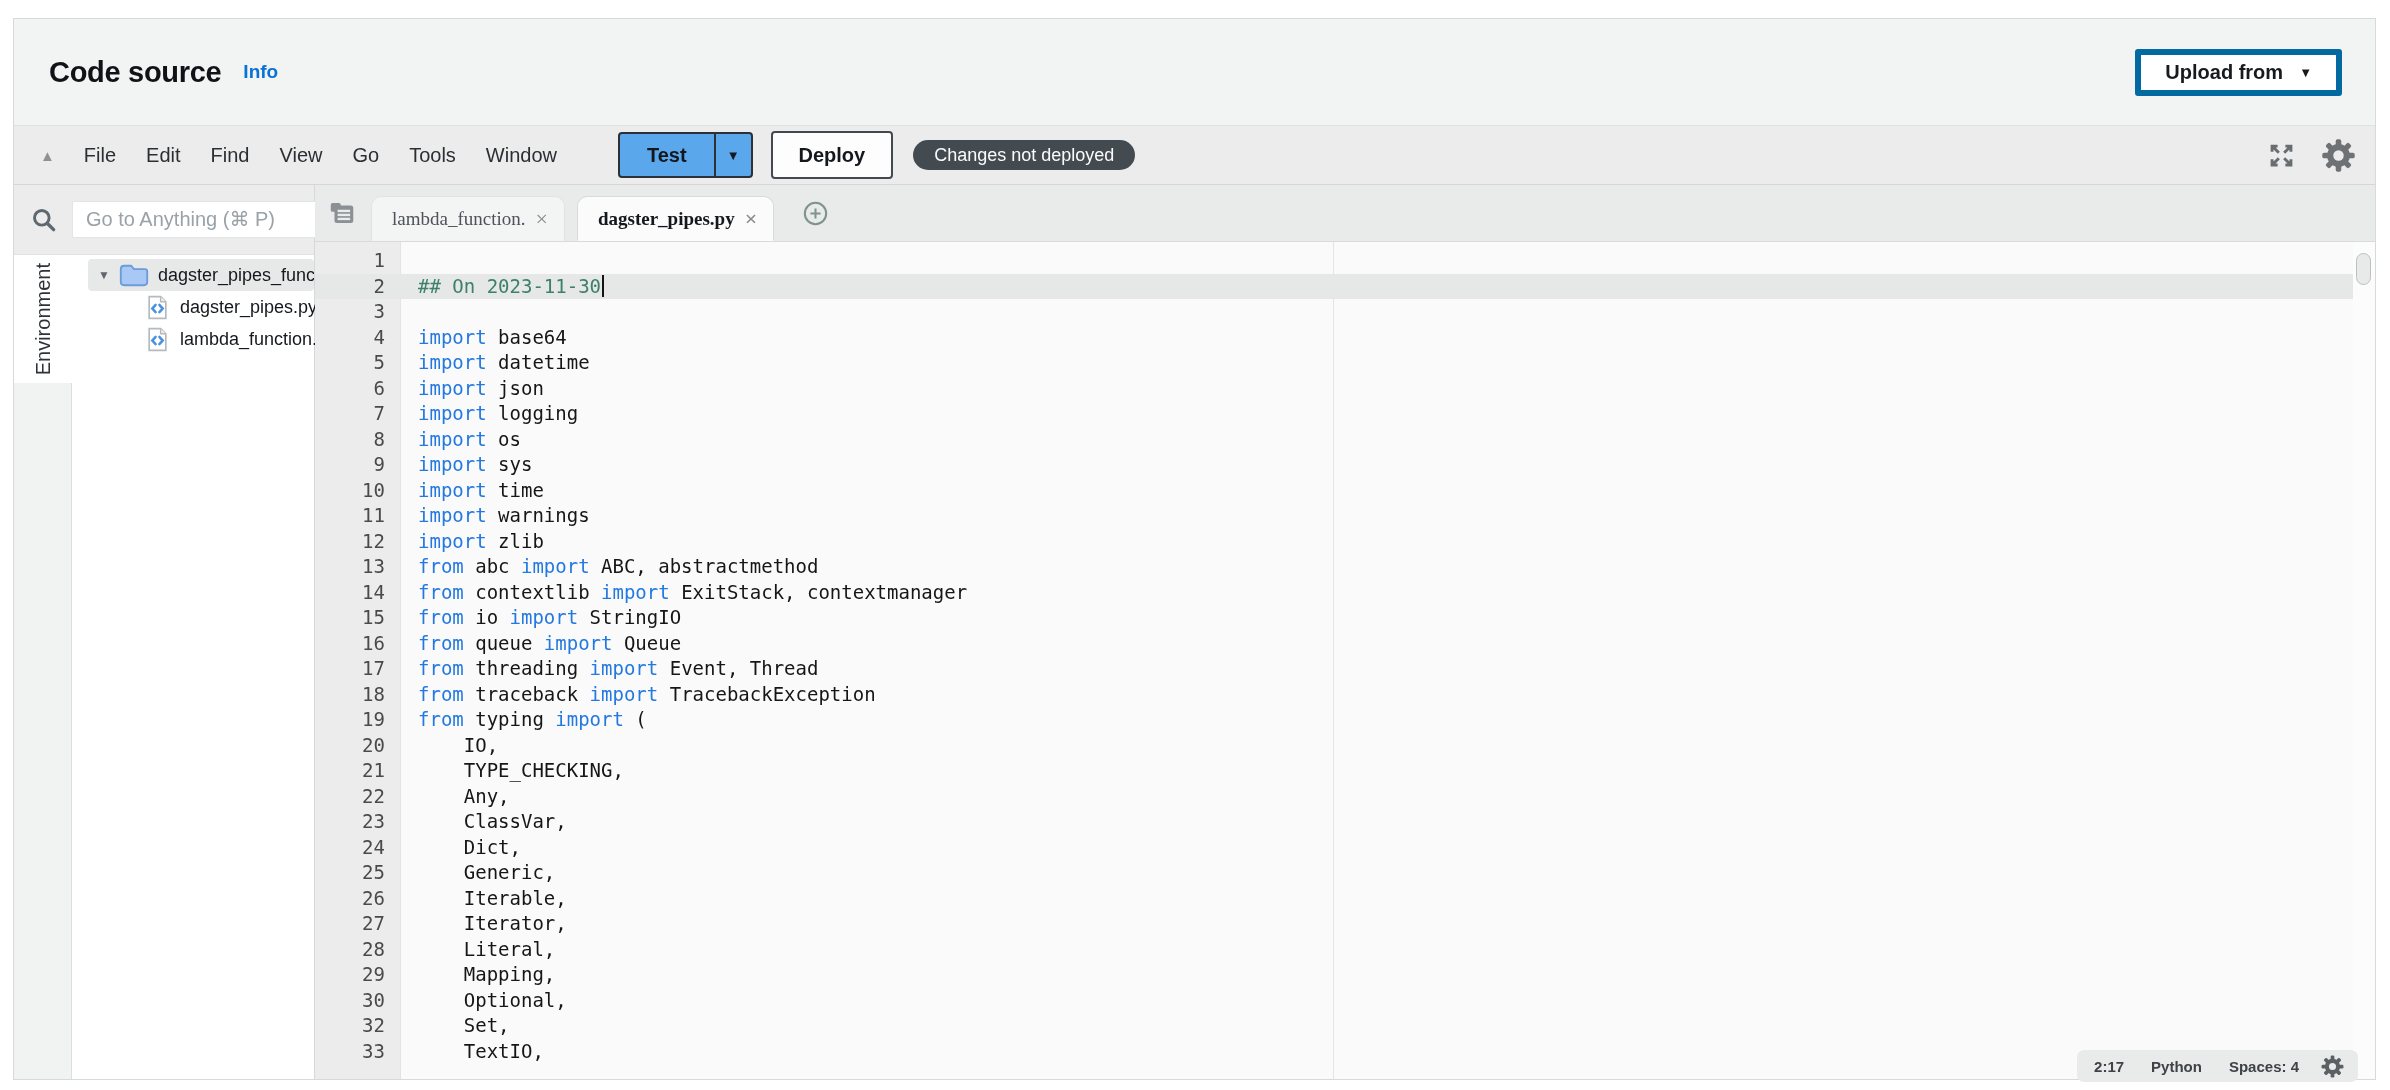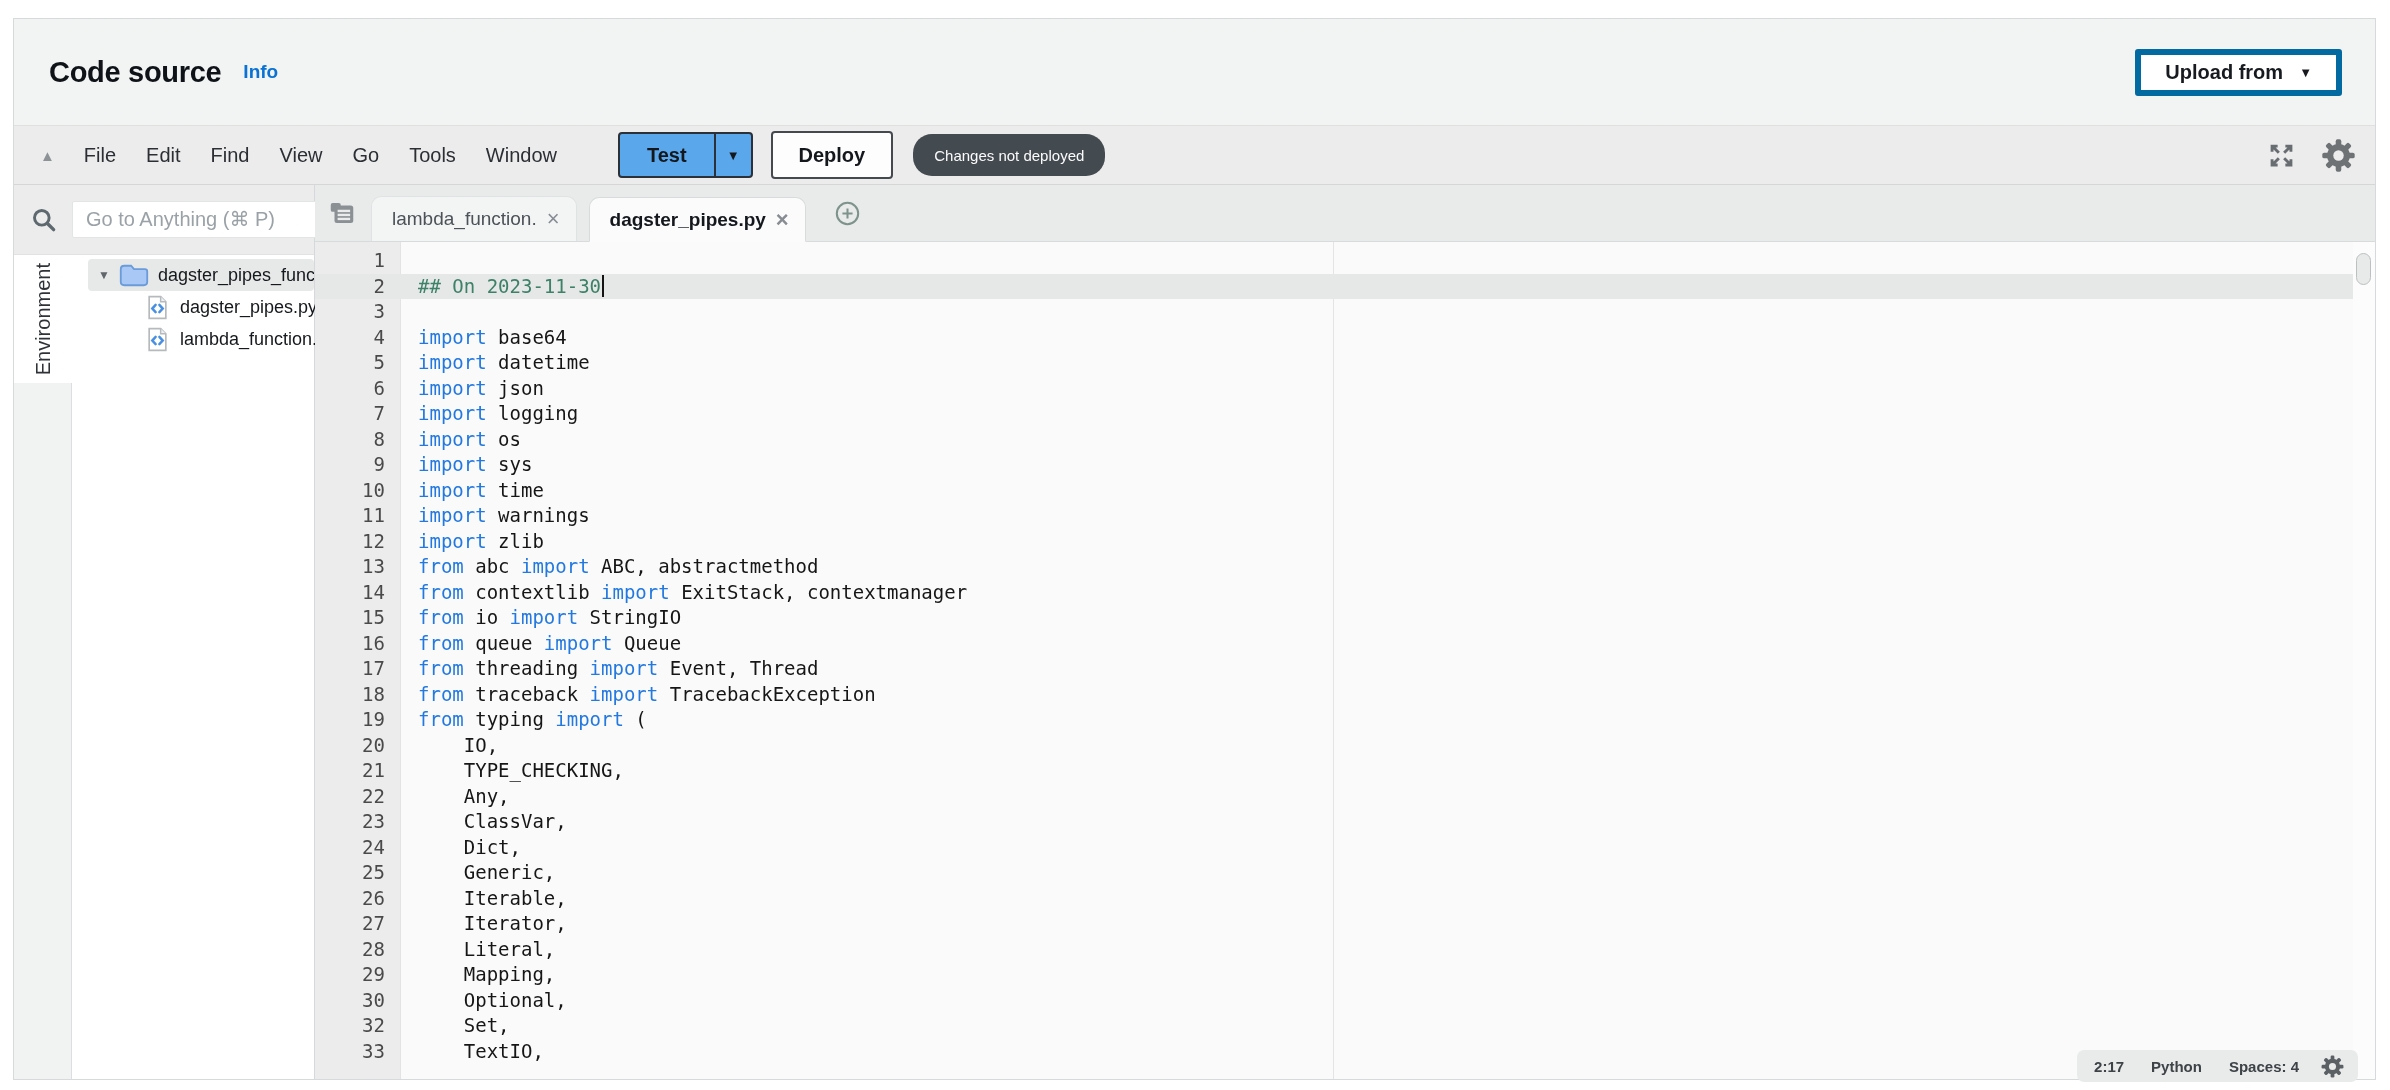--- a/index.html
+++ b/index.html
@@ -27,22 +27,22 @@
   .menu-item { font-size:20px; color:#2b2f33; padding:0 15px; cursor:pointer; }
   .btn-test { margin-left:46px; height:46px; display:flex; align-items:stretch;
               background:#5aa7ec; border:2px solid #2b3137; border-radius:4px; overflow:hidden; cursor:pointer; }
   .btn-test .t-main { display:flex; align-items:center; padding:0 27px; font-size:20px;
                       font-weight:bold; color:#14181d; }
   .btn-test .t-arrow { display:flex; align-items:center; padding:0 11px;
                        border-left:2px solid #2b3137; font-size:13px; color:#14181d; }
   .btn-deploy { margin-left:18px; height:48px; display:flex; align-items:center; padding:0 26px;
                 background:#fdfdfd; border:2px solid #44494e; border-radius:4px;
                 font-size:20px; font-weight:bold; color:#14181d; cursor:pointer; }
-  .badge { margin-left:20px; height:42px; display:flex; align-items:center; padding:4px 21px;
-           background:#434a50; border-radius:19px; color:#fbfbfb; font-size:15px; }
+  .badge { margin-left:20px; height:30px; display:flex; align-items:center; padding:4px 21px;
+           background:#434a50; border-radius:19px; color:#fbfbfb; font-size:18px; }
   .mbar-right { margin-left:auto; display:flex; align-items:center; gap:24px; padding-right:4px; }
   .icon-btn { display:flex; align-items:center; justify-content:center; cursor:pointer; }
 
   
   .content { flex:1; display:flex; min-height:0; }
 
   
   .sidebar { width:301px; flex:none; border-right:1px solid #d6d9d9; display:flex; flex-direction:column; background:#fff; }
   .searchrow { height:70px; flex:none; background:#ececec; display:flex; align-items:center;
                padding:0 8px 0 16px; gap:15px; border-bottom:1px solid #e2e2e2; }
@@ -242,21 +242,21 @@
                 <rect x="3" y="4" width="8" height="7" rx="1.5"></rect>
                 <rect x="6" y="6" width="15" height="14" rx="2"></rect>
               </g>
               <g fill="#e9ebeb">
                 <rect x="8.5" y="9.4" width="10" height="1.9"></rect>
                 <rect x="8.5" y="12.6" width="10" height="1.9"></rect>
                 <rect x="8.5" y="15.8" width="10" height="1.9"></rect>
               </g>
             </svg>
           </span>
-          <div id="tabs" style="display:flex; align-items:flex-end;">
+          <div id="tabs" style="display:flex; font-family:Liberation Serif, serif;">
   <div class="tab tab-inactive">
     <span>lambda_function.</span>
     <span class="x">×</span>
   </div>
 
   <div class="tab tab-active">
     <span>dagster_pipes.py</span>
     <span class="x">×</span>
   </div>
 </div>

